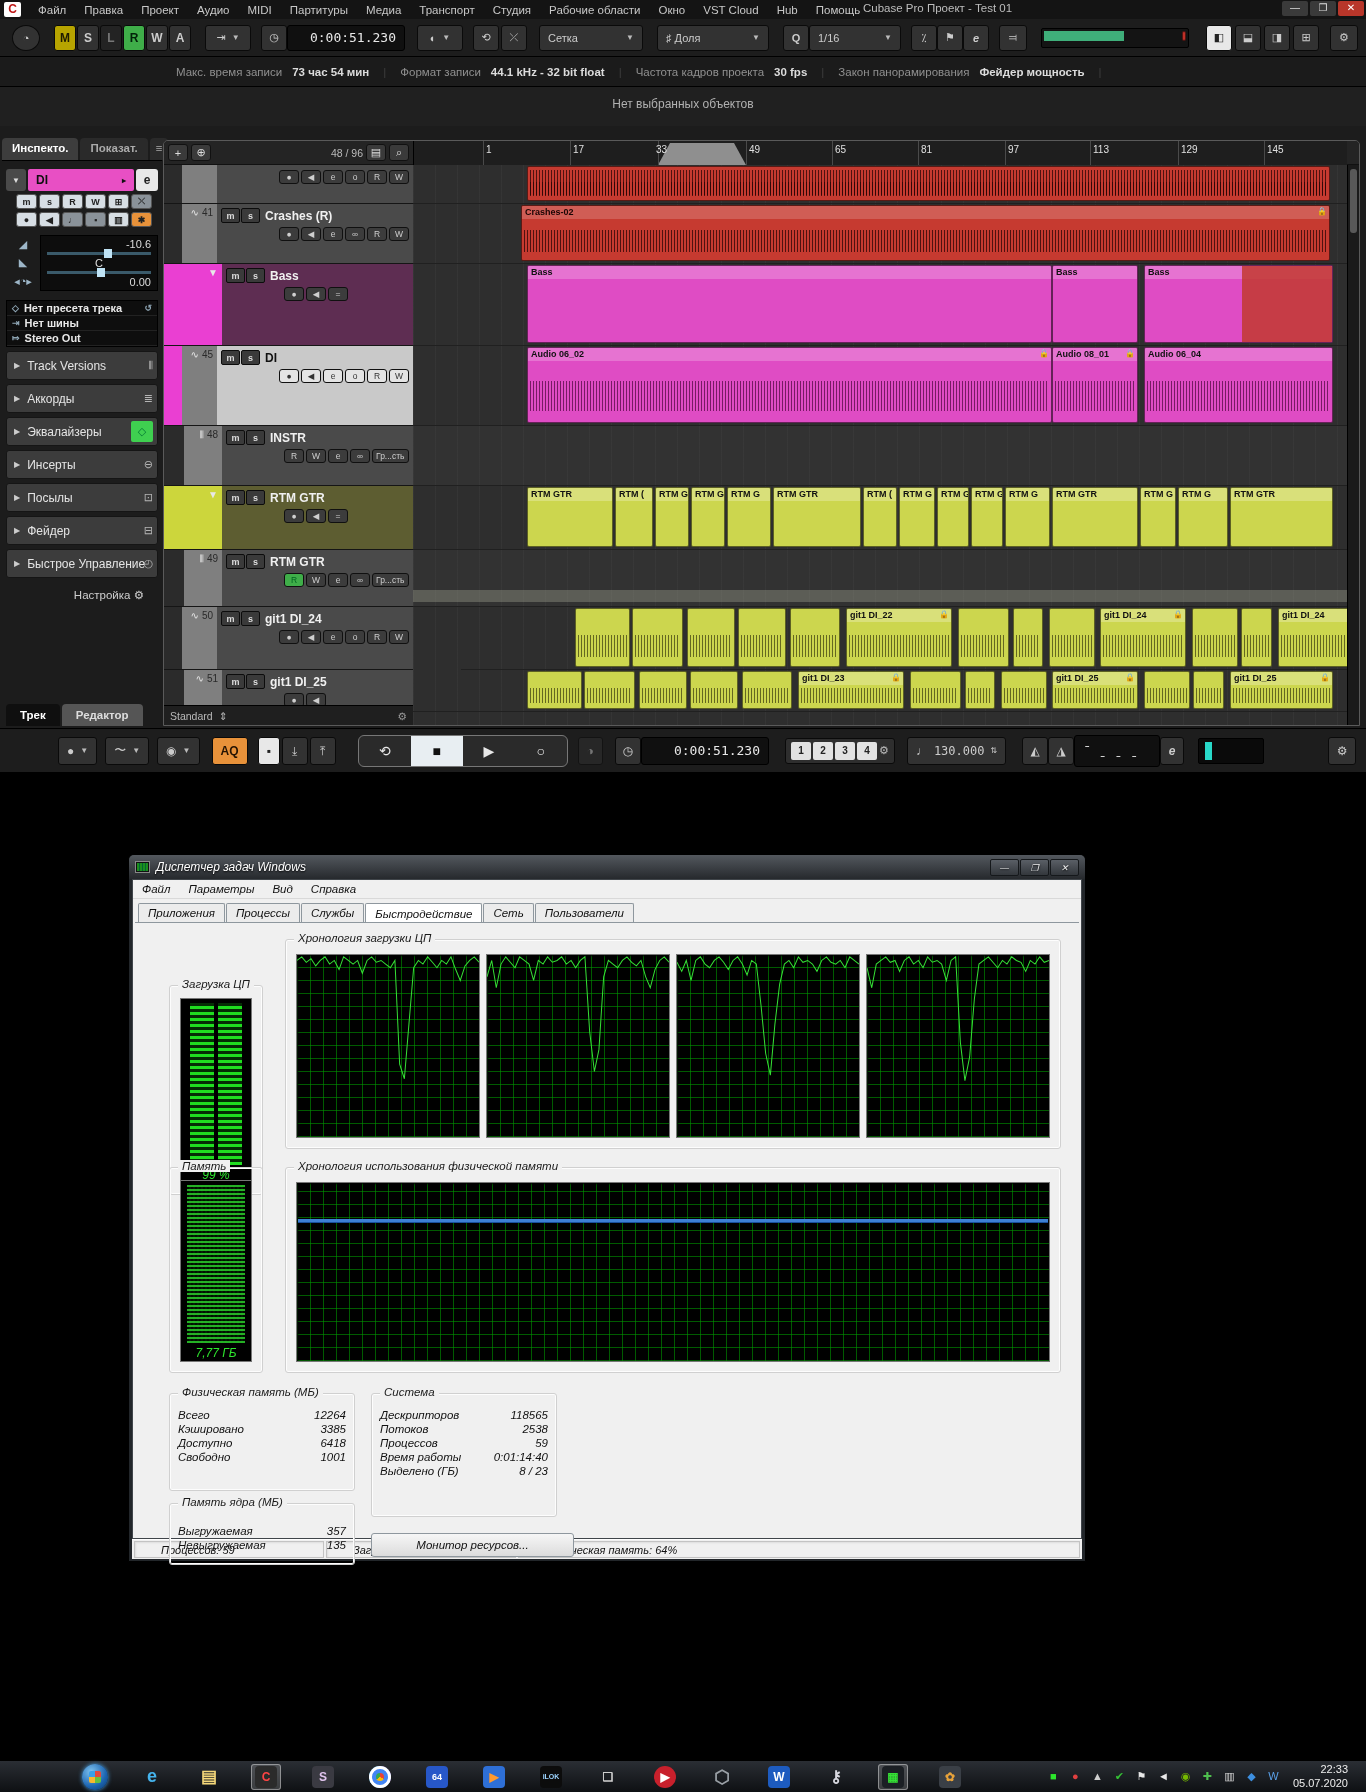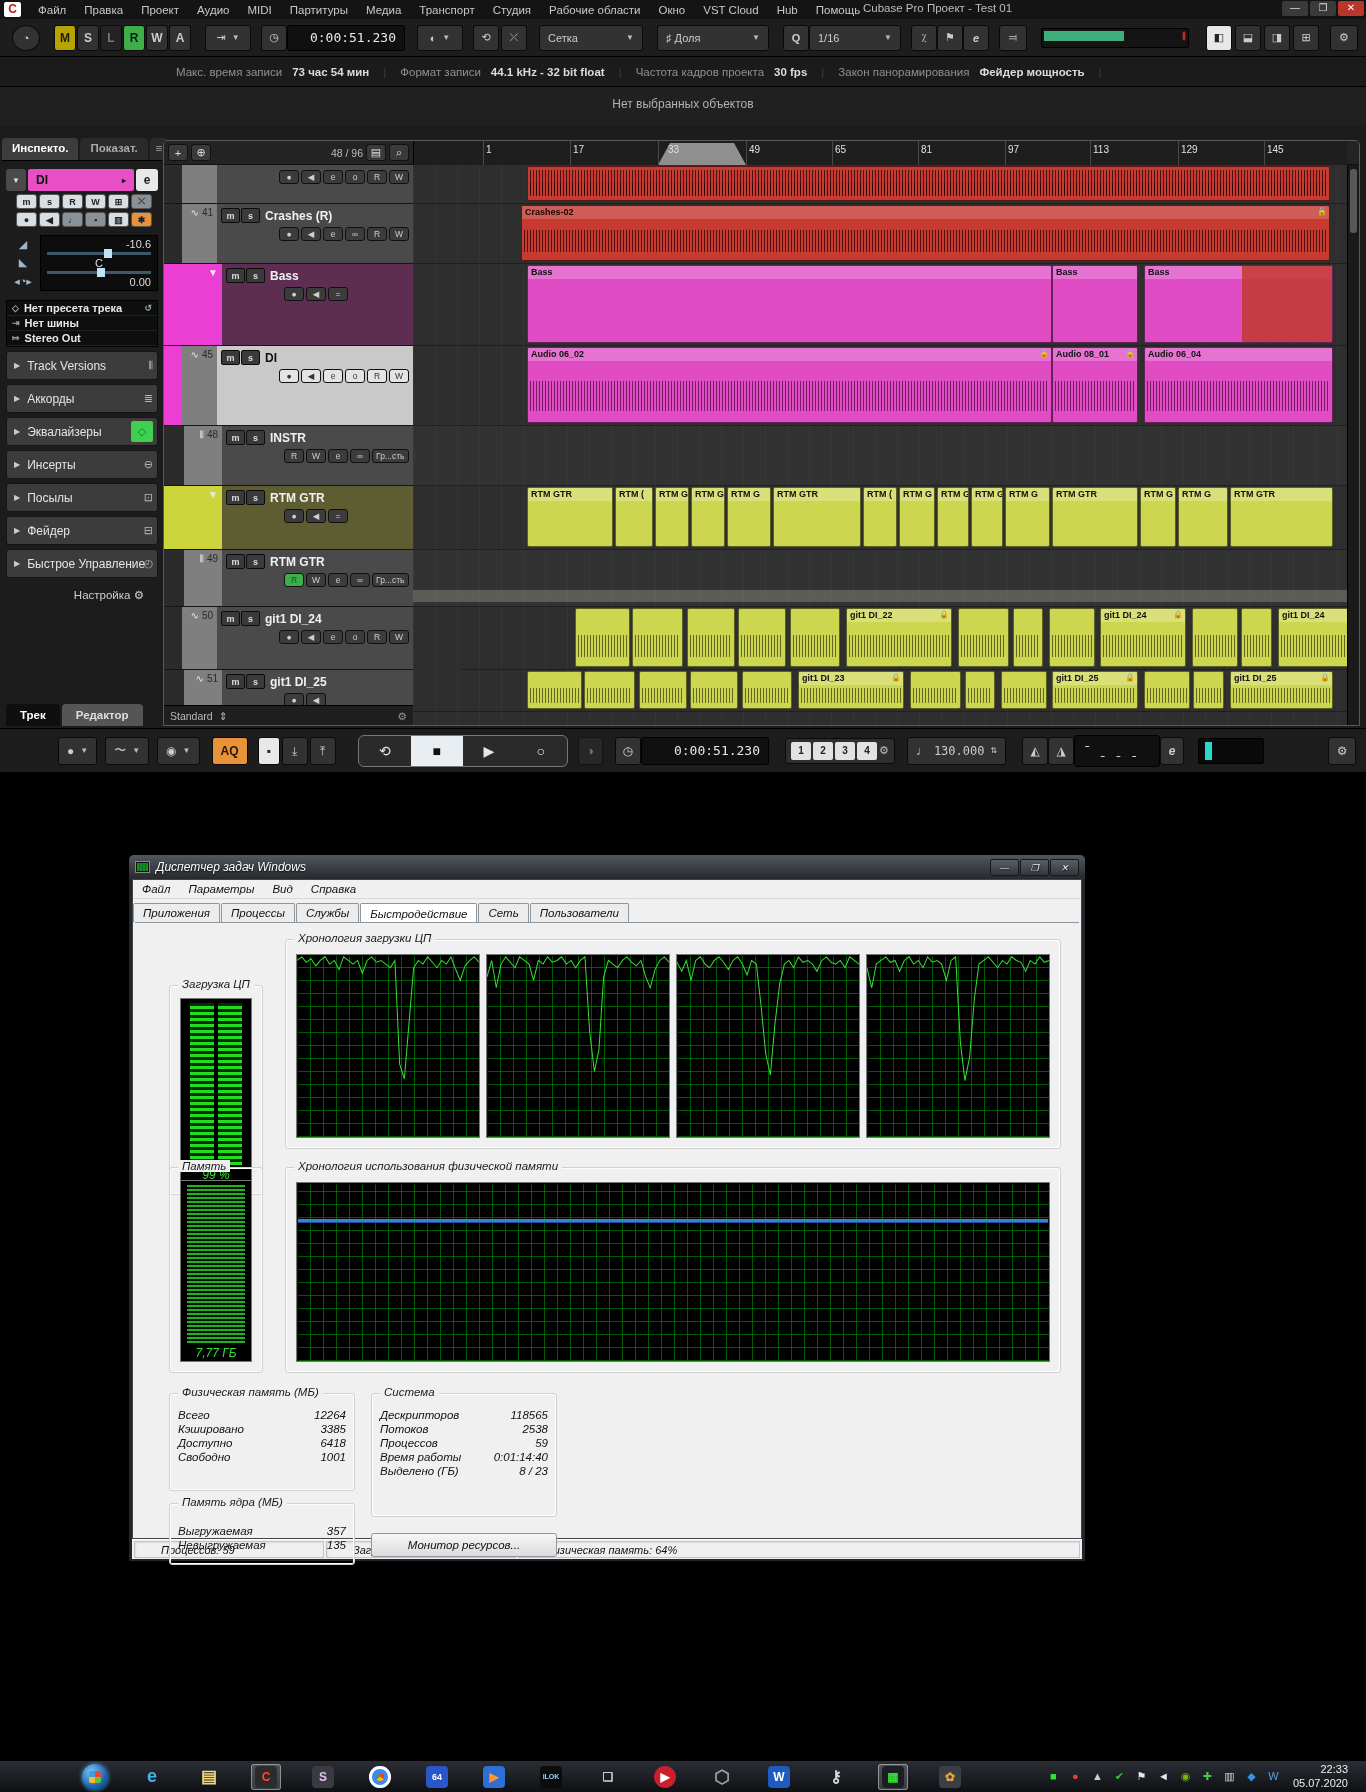--- a/index.html
+++ b/index.html
@@ -129,21 +129,21 @@
   
   #tm{position:absolute;left:128px;top:854px;width:958px;height:708px;background:#22262a;border:1px solid #000;border-radius:6px 6px 0 0;box-shadow:0 0 18px rgba(0,0,0,0.9);display:flex;flex-direction:column;font-style:italic;}
   #tm-title{height:24px;background:linear-gradient(#53585e,#26292d);border-radius:5px 5px 0 0;display:flex;align-items:center;padding:0 6px;color:#fff;font-size:12px;text-shadow:0 1px 2px #000;}
   #tm-icon{width:15px;height:12px;background:#111;border:1px solid #888;margin-right:6px;position:relative;}
   #tm-icon i{position:absolute;inset:1px;background:repeating-linear-gradient(90deg,#1d8f1d 0 2px,#063 2px 3px);}
   #tm-btns{margin-left:auto;display:flex;gap:1px;}
   .tmb{width:29px;height:17px;background:linear-gradient(#5a5f66,#33373c);border:1px solid #15181b;color:#eee;font-size:9px;text-align:center;line-height:16px;border-radius:2px;}
   #tm-body{flex:1;background:#f0f0f0;margin:0 3px;display:flex;flex-direction:column;border:1px solid #40454a;}
   #tm-menu{height:19px;background:#f0f0f0;border-bottom:1px solid #d9d9d9;display:flex;align-items:center;font-size:11.5px;color:#111;}
   .tm-menu-item{padding:2px 9px;}
-  #tm-tabs{height:23px;display:flex;align-items:flex-end;background:#f0f0f0;}
+  #tm-tabs{height:23px;display:flex;align-items:flex-end;padding-left:5px;background:#f0f0f0;}
   .tm-tab{font-size:11.5px;color:#111;background:#ececec;border:1px solid #8e979e;border-bottom:none;padding:3px 9px;border-radius:2px 2px 0 0;margin-right:1px;}
   .tm-tab.active{background:#fff;position:relative;top:1px;padding-top:4px;font-weight:normal;}
   #tm-page{flex:1;border-top:1px solid #8e979e;background:#f0f0f0;position:relative;margin:0 2px;}
   .grp{position:absolute;border:1px solid #d0d0d0;border-radius:3px;box-shadow:inset 0 0 0 1px #fdfdfd;}
   .grp .glabel{position:absolute;top:-8px;left:8px;background:#f0f0f0;padding:0 4px;font-size:11.5px;color:#1a1a1a;white-space:nowrap;}
   .blackpanel{position:absolute;background:#000;border:1px solid #777;box-shadow:inset 1px 1px 2px #000;}
   .gridbg{background-color:#000;background-image:
      repeating-linear-gradient(90deg,rgba(0,150,0,0.6) 0 1px,transparent 1px 13px),
      repeating-linear-gradient(0deg,rgba(0,150,0,0.6) 0 1px,transparent 1px 13px);}
   .graph-svg{position:absolute;inset:0;width:100%;height:100%;}
@@ -380,21 +380,21 @@
           <div class="ttbtn">▤</div>
           <div class="ttbtn">⌕</div>
         </div>
         <div id="ruler">
             <div id="cycle" style="left: 244px; width: 88px;"></div>
             <div class="rtick" style="left: 69px;"></div>
             <div class="rmark" style="left: 72px;">1</div>
             <div class="rtick" style="left: 156px;"></div>
             <div class="rmark" style="left: 159px;">17</div>
             <div class="rtick" style="left: 244px;"></div>
-            <div class="rmark" style="left: 254px;">33</div>
+            <div class="rmark" style="left: 242px;">33</div>
             <div class="rtick" style="left: 332px;"></div>
             <div class="rmark" style="left: 335px;">49</div>
             <div class="rtick" style="left: 418px;"></div>
             <div class="rmark" style="left: 421px;">65</div>
             <div class="rtick" style="left: 504px;"></div>
             <div class="rmark" style="left: 507px;">81</div>
             <div class="rtick" style="left: 591px;"></div>
             <div class="rmark" style="left: 594px;">97</div>
             <div class="rtick" style="left: 676px;"></div>
             <div class="rmark" style="left: 679px;">113</div>
@@ -907,21 +907,21 @@
               <div class="statrow">
                 <div>Время работы</div>
                 <div>0:01:14:40</div>
               </div>
               <div class="statrow">
                 <div>Выделено (ГБ)</div>
                 <div>8 / 23</div>
               </div>
             </div>
           </div>
-        <div id="resmon" style="left:236px;top:610px;width:186px;">Монитор ресурсов...</div>
+        <div id="resmon" style="left:236px;top:610px;width:203px;">Монитор ресурсов...</div>
       </div>
     </div>
     <div id="tm-status">
         <div class="stcell" style="width: 190px;">Процессов: 59</div>
         <div class="stcell" style="width: 190px;">Загрузка ЦП: 99%</div>
         <div class="stcell" style="width: auto; flex: 1 1 0%;">Физическая память: 64%</div>
       </div>
   </div>
 
   <div id="taskbar">

